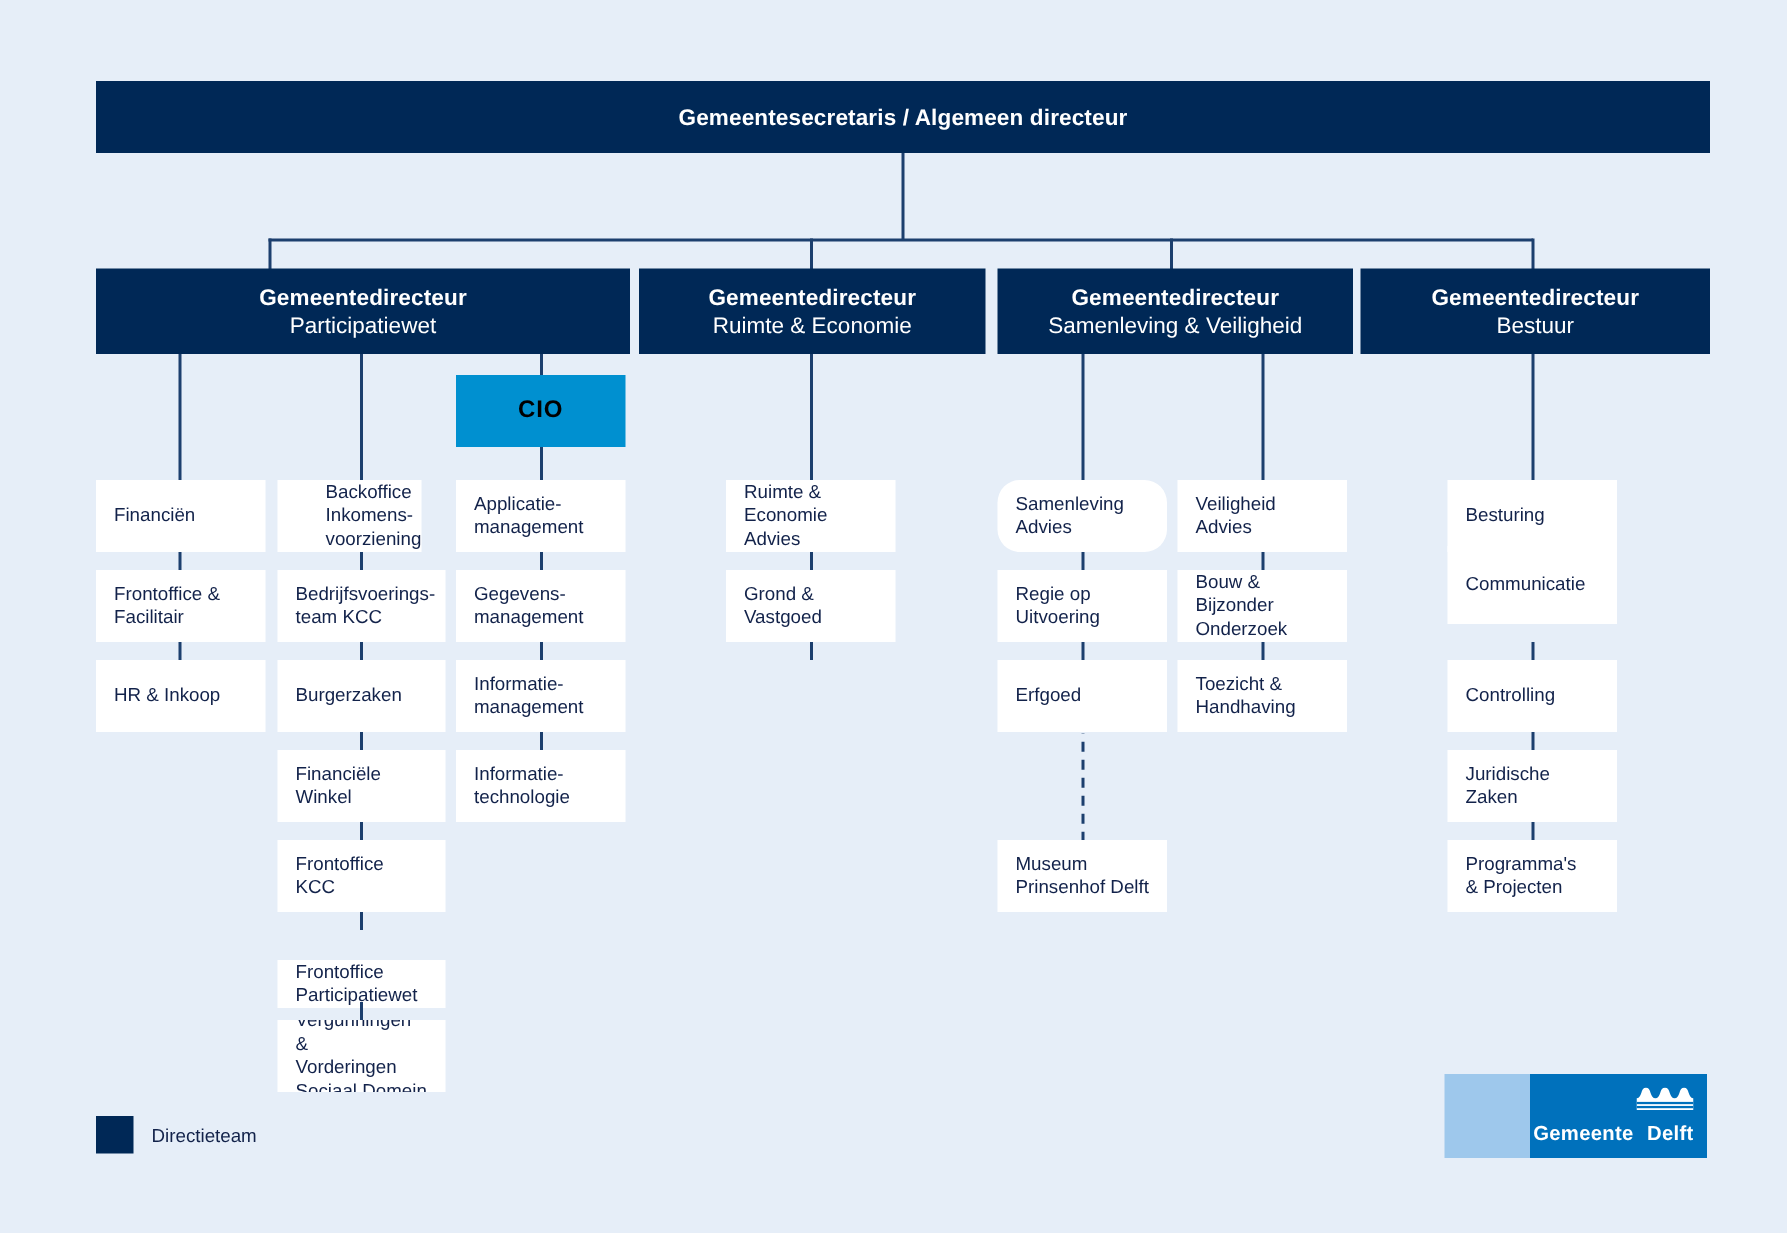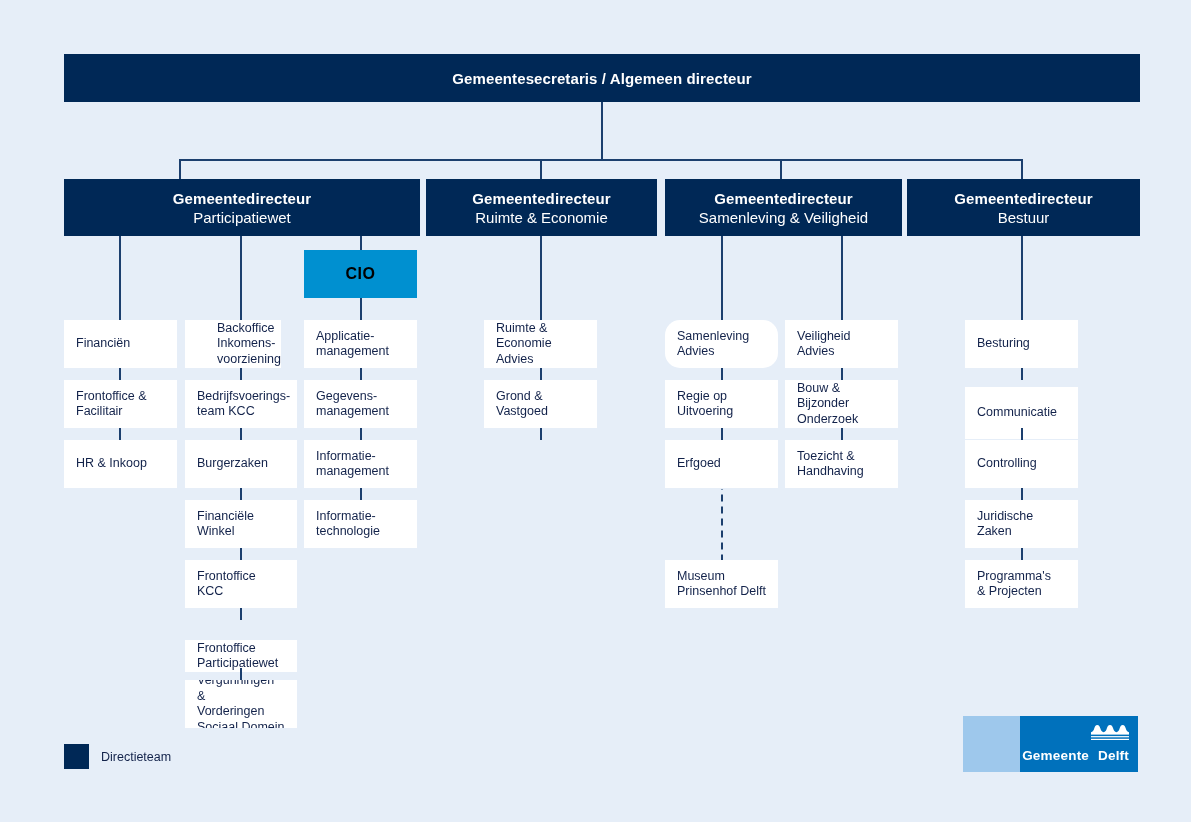--- a/index.html
+++ b/index.html
@@ -324,21 +324,21 @@
     <span>
         <span>Toezicht &amp;</span>
         <span>Handhaving</span>
       </span>
   </div>
 
   <div class="box unit" style="left:965px; top:320px; width:113px; height:48px;">
     <span>Besturing</span>
   </div>
   <div class="vline" style="left:1021px; top:368px; height:12px;"></div>
-  <div class="box unit" style="left:965px; top:364px; width:113px; height:52px;margin-top:23px;">
+  <div class="box unit" style="left:965px; top:364px; width:113px; height:52px;">
     <span>Communicatie</span>
   </div>
   <div class="vline" style="left:1021px; top:428px; height:12px;"></div>
   <div class="box unit" style="left:965px; top:440px; width:113px; height:48px;">
     <span>Controlling</span>
   </div>
   <div class="vline" style="left:1021px; top:488px; height:12px;"></div>
   <div class="box unit" style="left:965px; top:500px; width:113px; height:48px;">
     <span>Juridische Zaken</span>
   </div>

